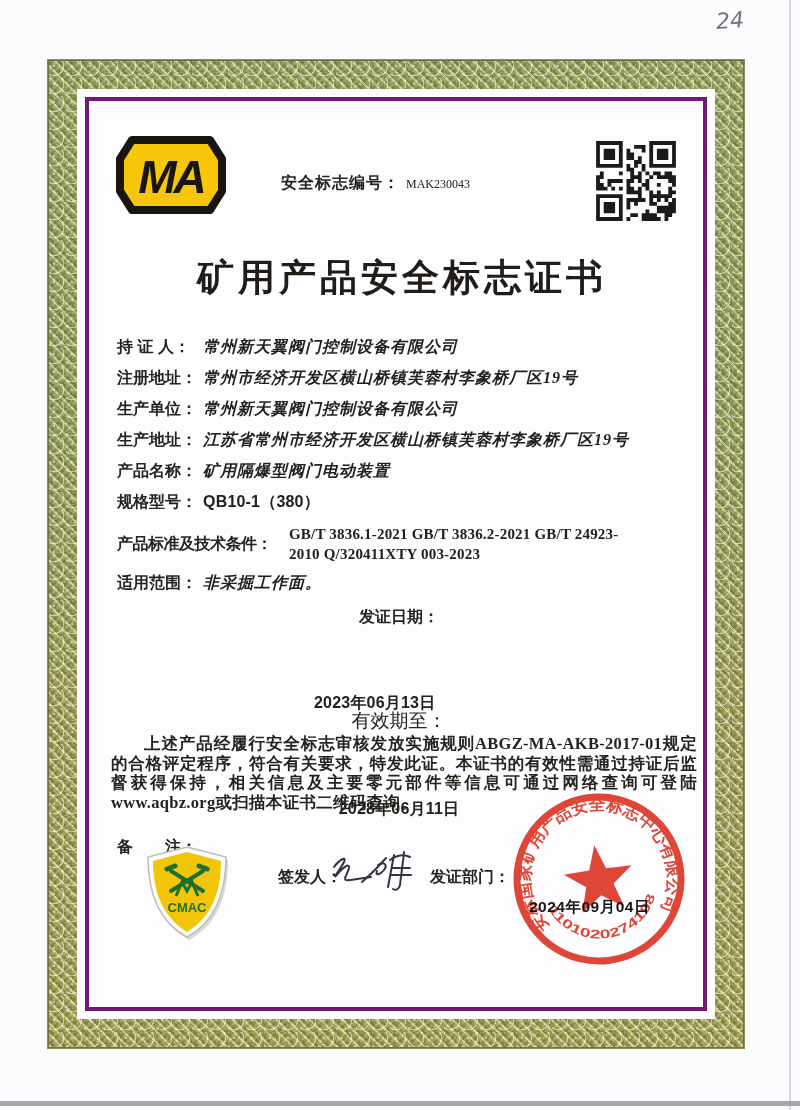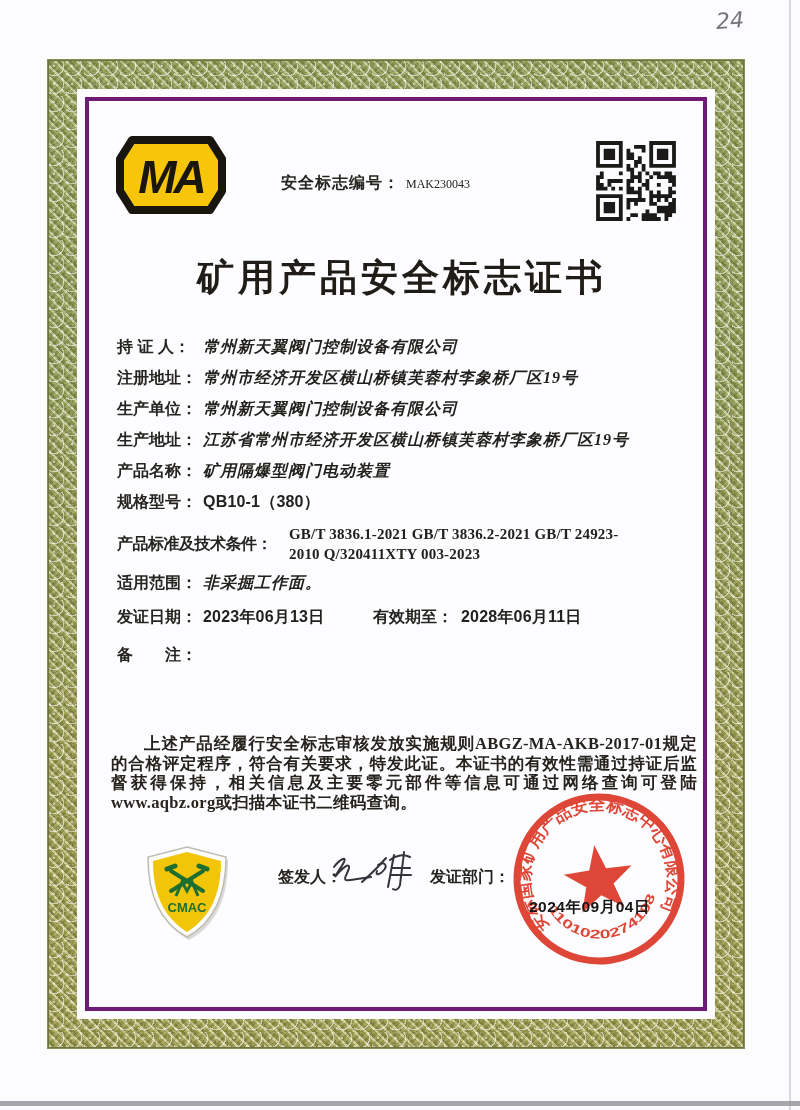--- a/index.html
+++ b/index.html
@@ -40,23 +40,23 @@
   
   .fields{position:absolute;left:28px;right:22px;top:237px;color:#262420;}
   .field-row{display:flex;align-items:center;margin-bottom:13px;min-height:18px;line-height:18px;}
   .flabel{flex:0 0 86px;font-size:16px;font-weight:700;white-space:nowrap;}
   .flabel.wide{flex:0 0 172px;letter-spacing:-0.5px;}
   .fvalue{font-size:16px;font-weight:700;font-style:italic;font-family:"Liberation Serif",serif;
     letter-spacing:1px;color:#23211d;}
   .fvalue.alt{font-style:normal;font-family:"Liberation Sans",sans-serif;letter-spacing:0.2px;}
   .fvalue.std{width:336px;line-height:20px;font-size:15px;font-family:Liberation Serif, serif;}
   .row-std{margin-bottom:10px;}
-  .row-dates{margin-top:16px;}
+  .row-dates{margin-top:16px;flex-direction:column;}
   .dvalue{display:inline-block;width:170px;}
-  .pair2-label{flex:0 0 88px;font-size:16px;font-weight:700;white-space:nowrap;}
+  .pair2-label{flex:0 0 88px;font-size:19px;font-weight:400;white-space:nowrap;}
   .row-remark{margin-top:20px;}
 
   
   .notice{position:absolute;left:22px;top:633px;width:586px;font-family:"Liberation Serif",serif;
     font-weight:700;font-size:16.5px;line-height:19.5px;color:#26231f;text-align:justify;
     text-indent:2em;letter-spacing:0.3px;}
 
   
   .cmac-logo{position:absolute;left:52px;top:743px;}
   .sign-label{position:absolute;left:189px;top:766px;font-size:16px;font-weight:700;color:#262420;white-space:nowrap;}

